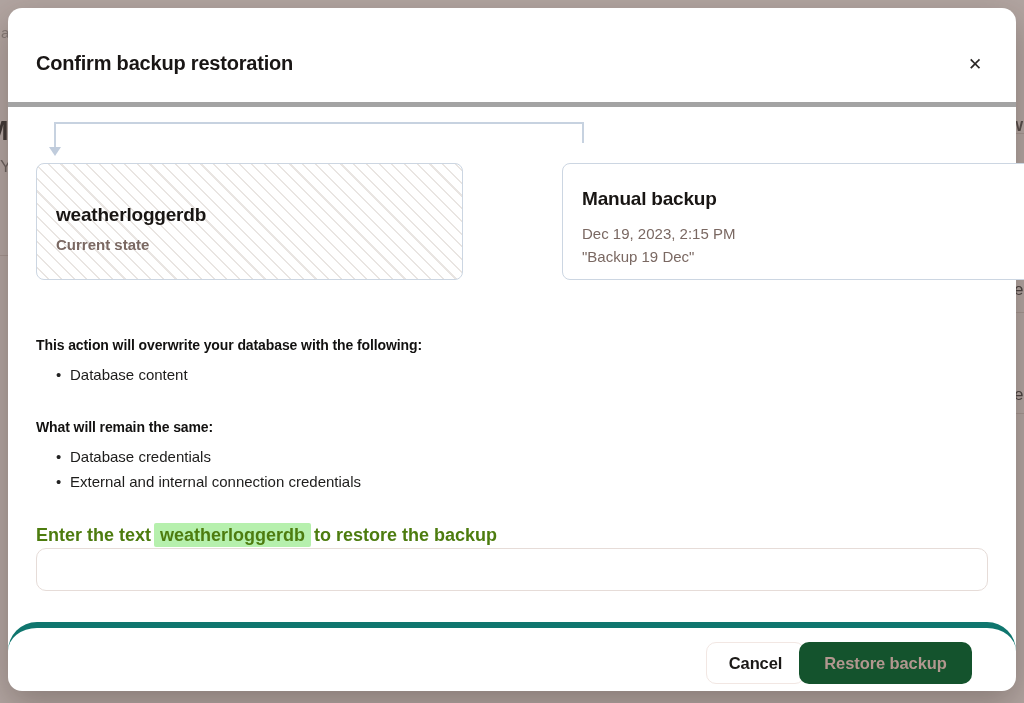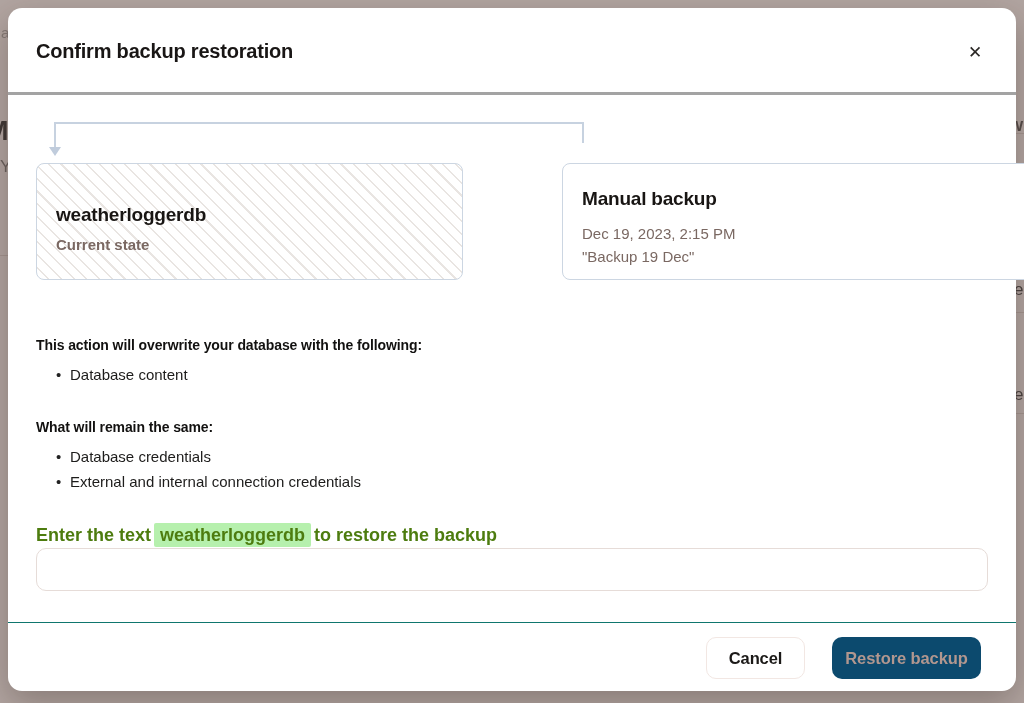--- a/index.html
+++ b/index.html
@@ -14,22 +14,22 @@
   .bg-frag { position: absolute; color: #4a4240; pointer-events: none; }
   .bg-line { position: absolute; height: 1px; background: #a3948f; }
 
   
   .modal {
     position: absolute; left: 8px; top: 8px; width: 1008px; height: 683px;
     background: #ffffff; border-radius: 14px;
     box-shadow: 0 12px 34px rgba(40,25,20,0.30);
   }
   .modal-header {
-    position: absolute; left: 0; top: 0; right: 0; height: 87px;
-    border-bottom: 3px solid #a3a3a3;
+    position: absolute; left: 0; top: 12px; right: 0; height: 87px;
+    border-bottom: 5px solid #a3a3a3;
   }
   .modal-title {
     position: absolute; left: 28px; top: 32px;
     font-size: 20px; font-weight: 700; color: #191615; letter-spacing: -0.2px;
   }
   .close-btn {
     position: absolute; right: 26px; top: 30px; width: 30px; height: 30px;
     background: none; border: none; cursor: pointer;
     font-size: 17px; color: #2b2826; line-height: 30px; text-align: center;
   }
@@ -96,34 +96,35 @@
   .text-input {
     position: absolute; left: 28px; top: 540px; width: 952px; height: 43px;
     border: 1px solid #e6dcd8; border-radius: 10px; background: #fff;
     font-size: 15px; padding: 0 14px; color: #222; outline: none;
     font-family: "Liberation Sans", sans-serif;
   }
 
   
   .modal-footer {
     position: absolute; left: 0; right: 0; bottom: 0; height: 69px;
-    border-top: 1px solid #0f766e;
+    border-top: 6px solid #0f766e;
+    border-radius: 29px;
   }
   .btn {
     position: absolute; top: 14px; height: 42px; border-radius: 10px;
     font-size: 16.5px; font-weight: 600; letter-spacing: -0.1px;
     font-family: "Liberation Sans", sans-serif; cursor: pointer;
   }
   .btn-cancel {
     right: 211px; width: 99px;
     background: #fff; border: 1px solid #f2e7e3; color: #1b1917;
   }
   .btn-restore {
-    right: 35px; width: 149px;
-    background: #0c4a6e; border: none; color: #b2978f; cursor: default;
+    right: 44px; width: 173px;
+    background: #14532d; border: none; color: #b2978f; cursor: default;
   }
 </style>
 </head>
 <body>
 
 <div class="bg-frag" style="left:1px; top:24px; font-size:15px; color:#857a77;">a</div>
 <div class="bg-frag" style="left:-14px; top:116px; font-size:27px; font-weight:700; color:#3f3735;">M</div>
 <div class="bg-frag" style="left:0px; top:157px; font-size:17px; color:#6b615e;">Y</div>
 <div class="bg-line" style="left:0; top:255px; width:8px;"></div>
 <div class="bg-frag" style="left:1009px; top:117px; font-size:15px; font-weight:600; color:#564c49;">W</div>

